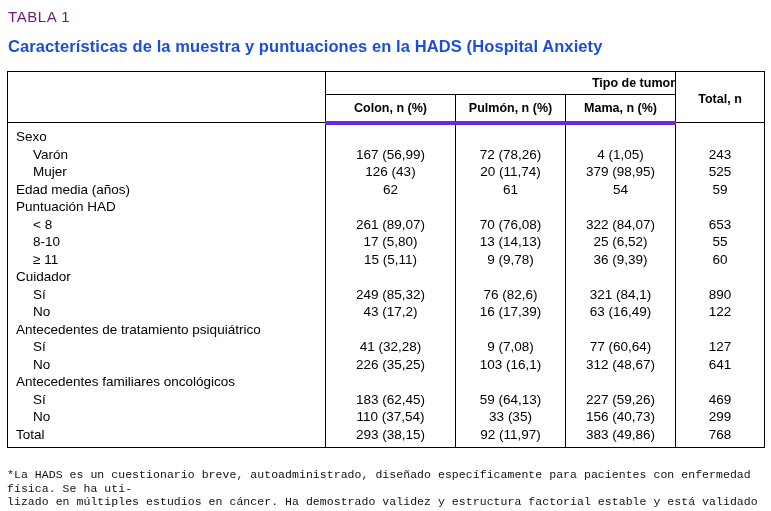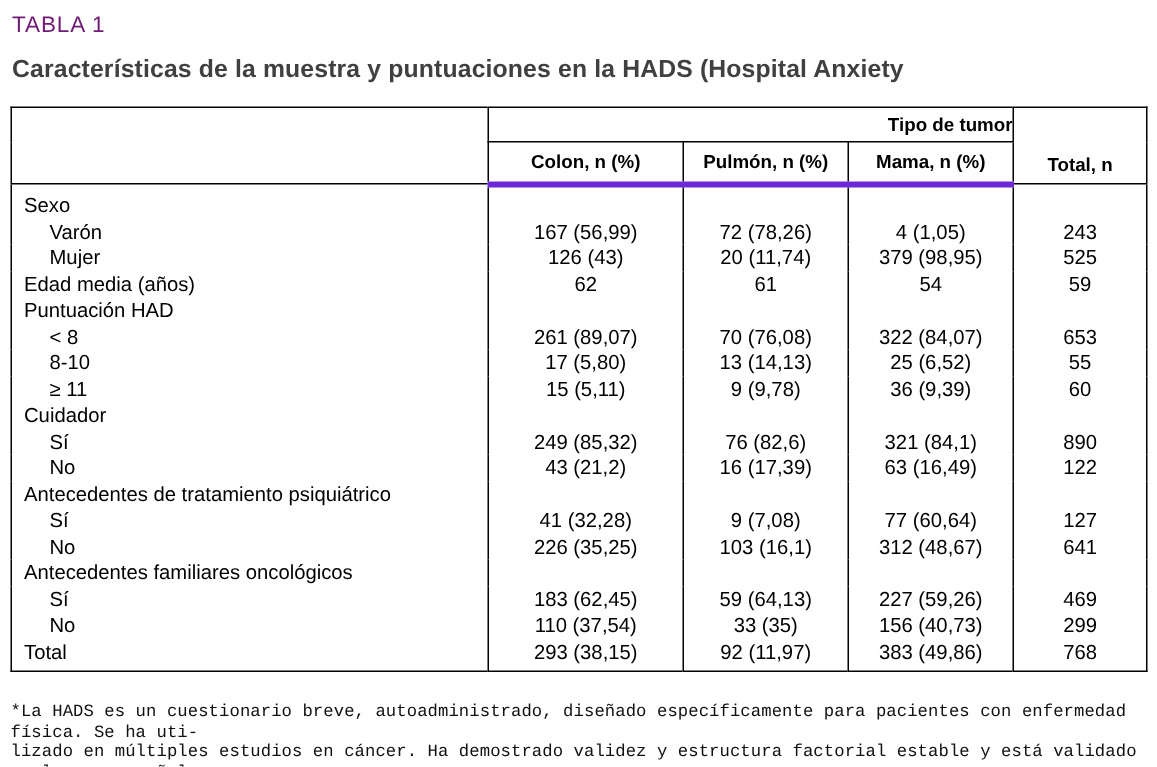--- a/index.html
+++ b/index.html
@@ -21,21 +21,21 @@
     font-size: 15px;
     letter-spacing: 0.6px;
     color: #701a75;
     margin: 2px 0 12px 1px;
   }
   .title {
     font-size: 16.5px;
     font-weight: 700;
     line-height: 19px;
     margin: 0 0 15px 1px;
-    color: #404040;
+    color: #1d4ed8;
     letter-spacing: 0.1px;
   }
   table.data-table {
     border-collapse: collapse;
     table-layout: fixed;
     width: 757px;
     border: 1px solid #000;
   }
   th, td {
     padding: 0;
@@ -64,21 +64,21 @@
     height: 28px;
     vertical-align: middle;
   }
   .total-head {
     border-left: 1px solid #000;
     border-bottom: 1px solid #000;
     font-weight: 700;
     font-size: 12.5px;
     text-align: center;
     vertical-align: bottom;
-    padding-bottom: 5px;
+    padding-bottom: 16px;
   }
   tbody td {
     font-size: 13.5px;
     line-height: 17.5px;
     color: #000;
   }
   tbody tr:first-child td { padding-top: 5px; }
   tbody tr:last-child td { padding-bottom: 4px; }
   .row-label {
     text-align: left;
@@ -196,21 +196,21 @@
         </tr>
         <tr>
           <td class="row-label indent-1">Sí</td>
           <td class="cell">249 (85,32)</td>
           <td class="cell">76 (82,6)</td>
           <td class="cell">321 (84,1)</td>
           <td class="cell">890</td>
         </tr>
         <tr>
           <td class="row-label indent-1">No</td>
-          <td class="cell">43 (21,2)</td>
+          <td class="cell">43 (17,2)</td>
           <td class="cell">16 (17,39)</td>
           <td class="cell">63 (16,49)</td>
           <td class="cell">122</td>
         </tr>
         <tr>
           <td class="row-label indent-0">Antecedentes de tratamiento psiquiátrico</td>
           <td class="cell"></td>
           <td class="cell"></td>
           <td class="cell"></td>
           <td class="cell"></td>

